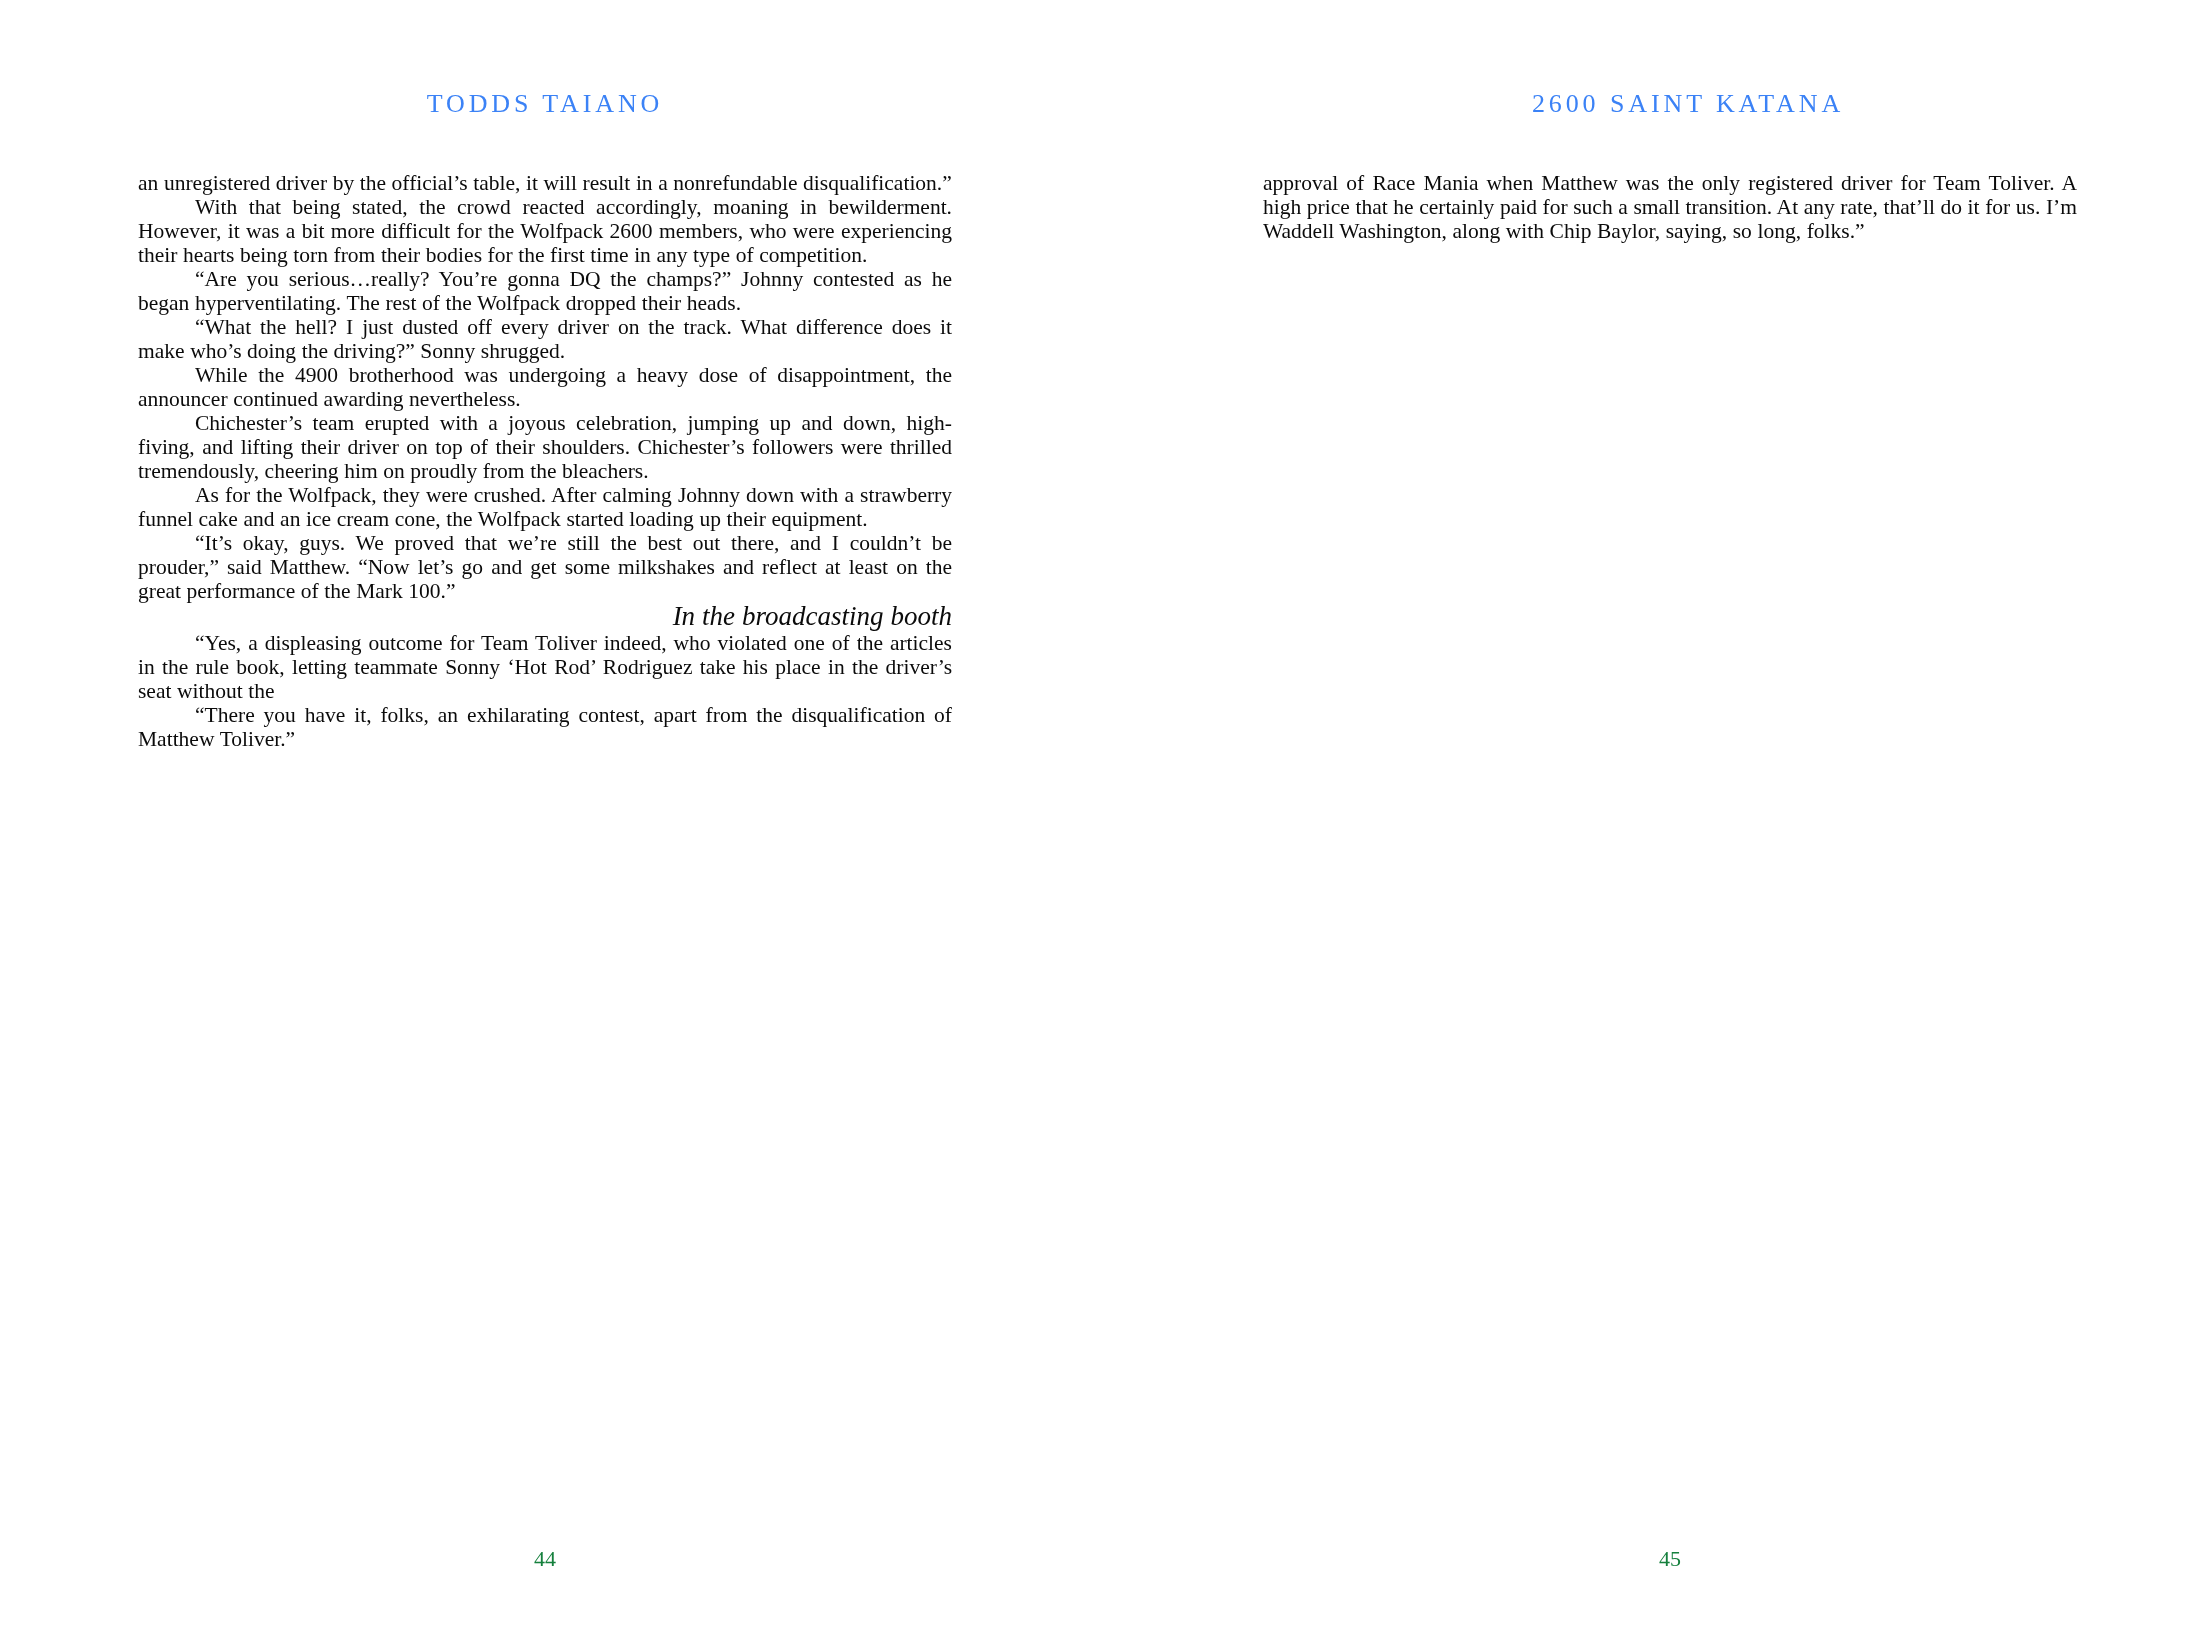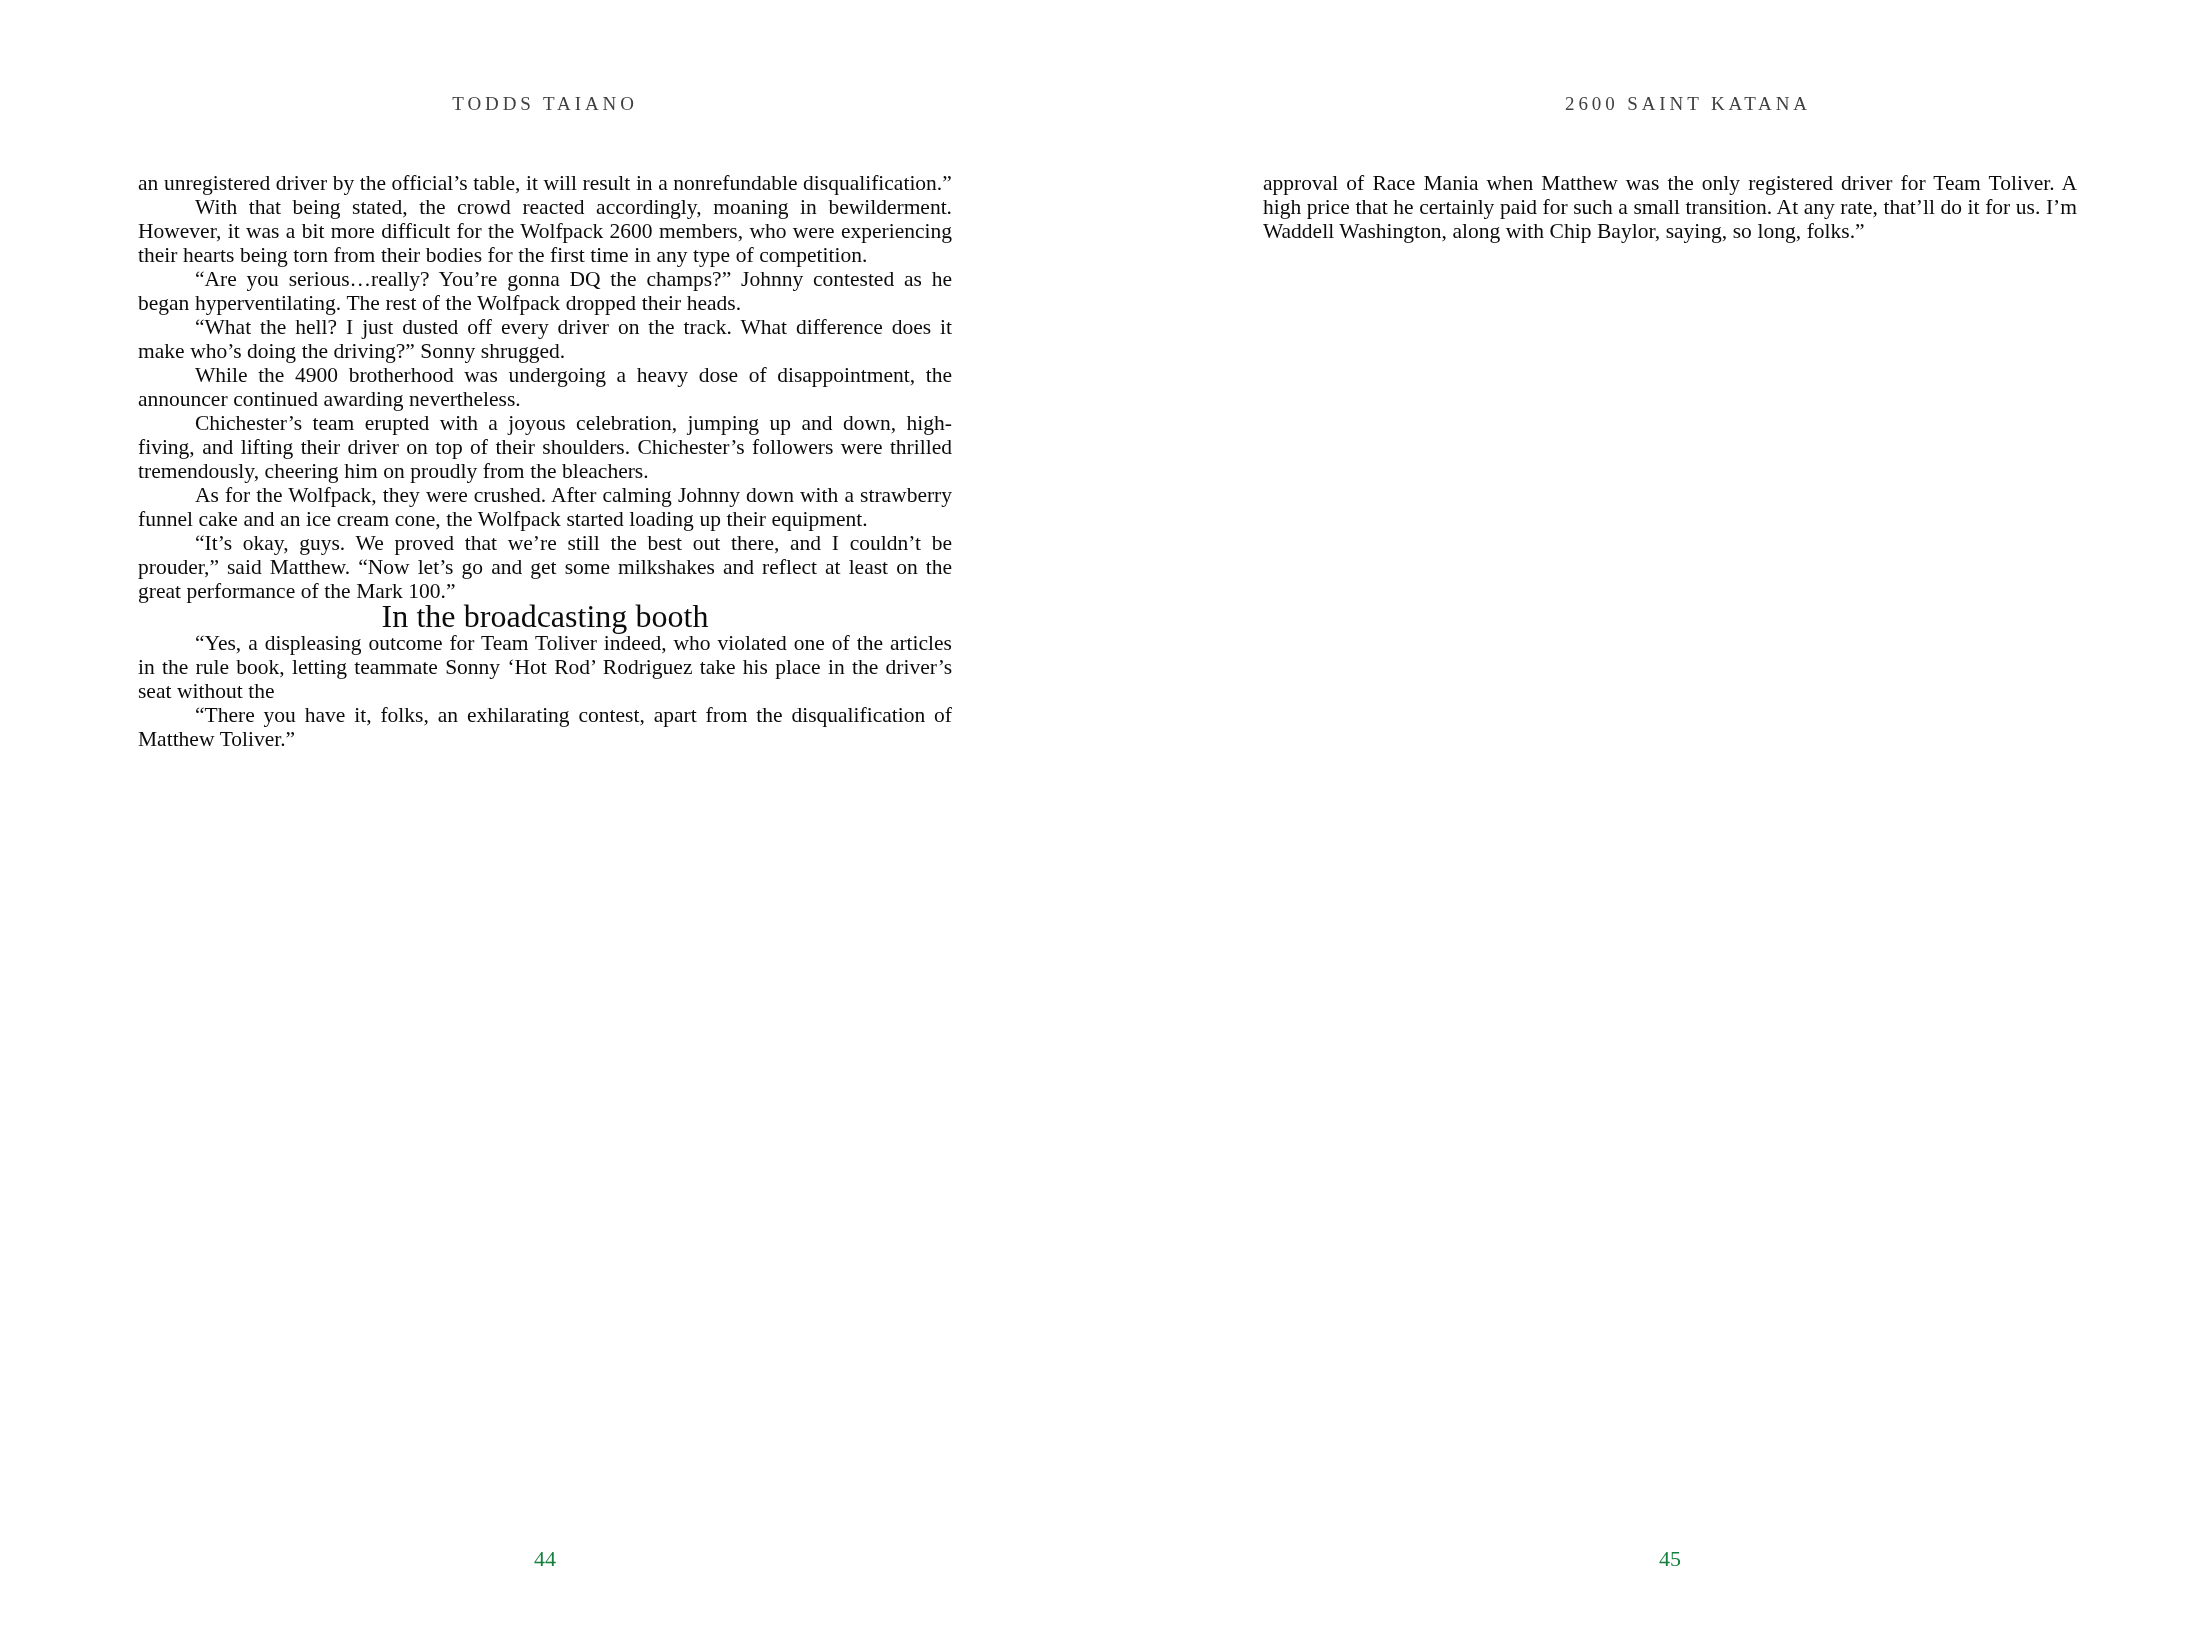--- a/index.html
+++ b/index.html
@@ -28,23 +28,23 @@
     height: 1653px;
     background: #ffffff;
   }
 
   
   .running-head {
     position: absolute;
     top: 88px;
     height: 31px;
     line-height: 31px;
-    font-size: 19px;
+    font-size: 26px;
     letter-spacing: 3.9px;
-    color: #404040;
+    color: #3b82f6;
     white-space: nowrap;
   }
   .page-left .running-head {
     left: 138px;
     width: 814px;
     text-align: center;
   }
   .page-right .running-head {
     left: 179px;
     width: 814px;
@@ -73,24 +73,25 @@
   }
   .column p.indent {
     text-indent: 57px;
   }
   .column p.last-line-left {
     text-align-last: left;
   }
 
   
   .subhead {
-    font-size: 32px;
+    font-style: italic;
+    font-size: 27px;
     line-height: 27.5px;
     margin: 41px 0 37px 0;
-    text-align: center;
+    text-align: right;
     text-indent: 0;
   }
 
   
   .folio {
     position: absolute;
     bottom: 79px;
     height: 31px;
     line-height: 31px;
     font-size: 22px;

